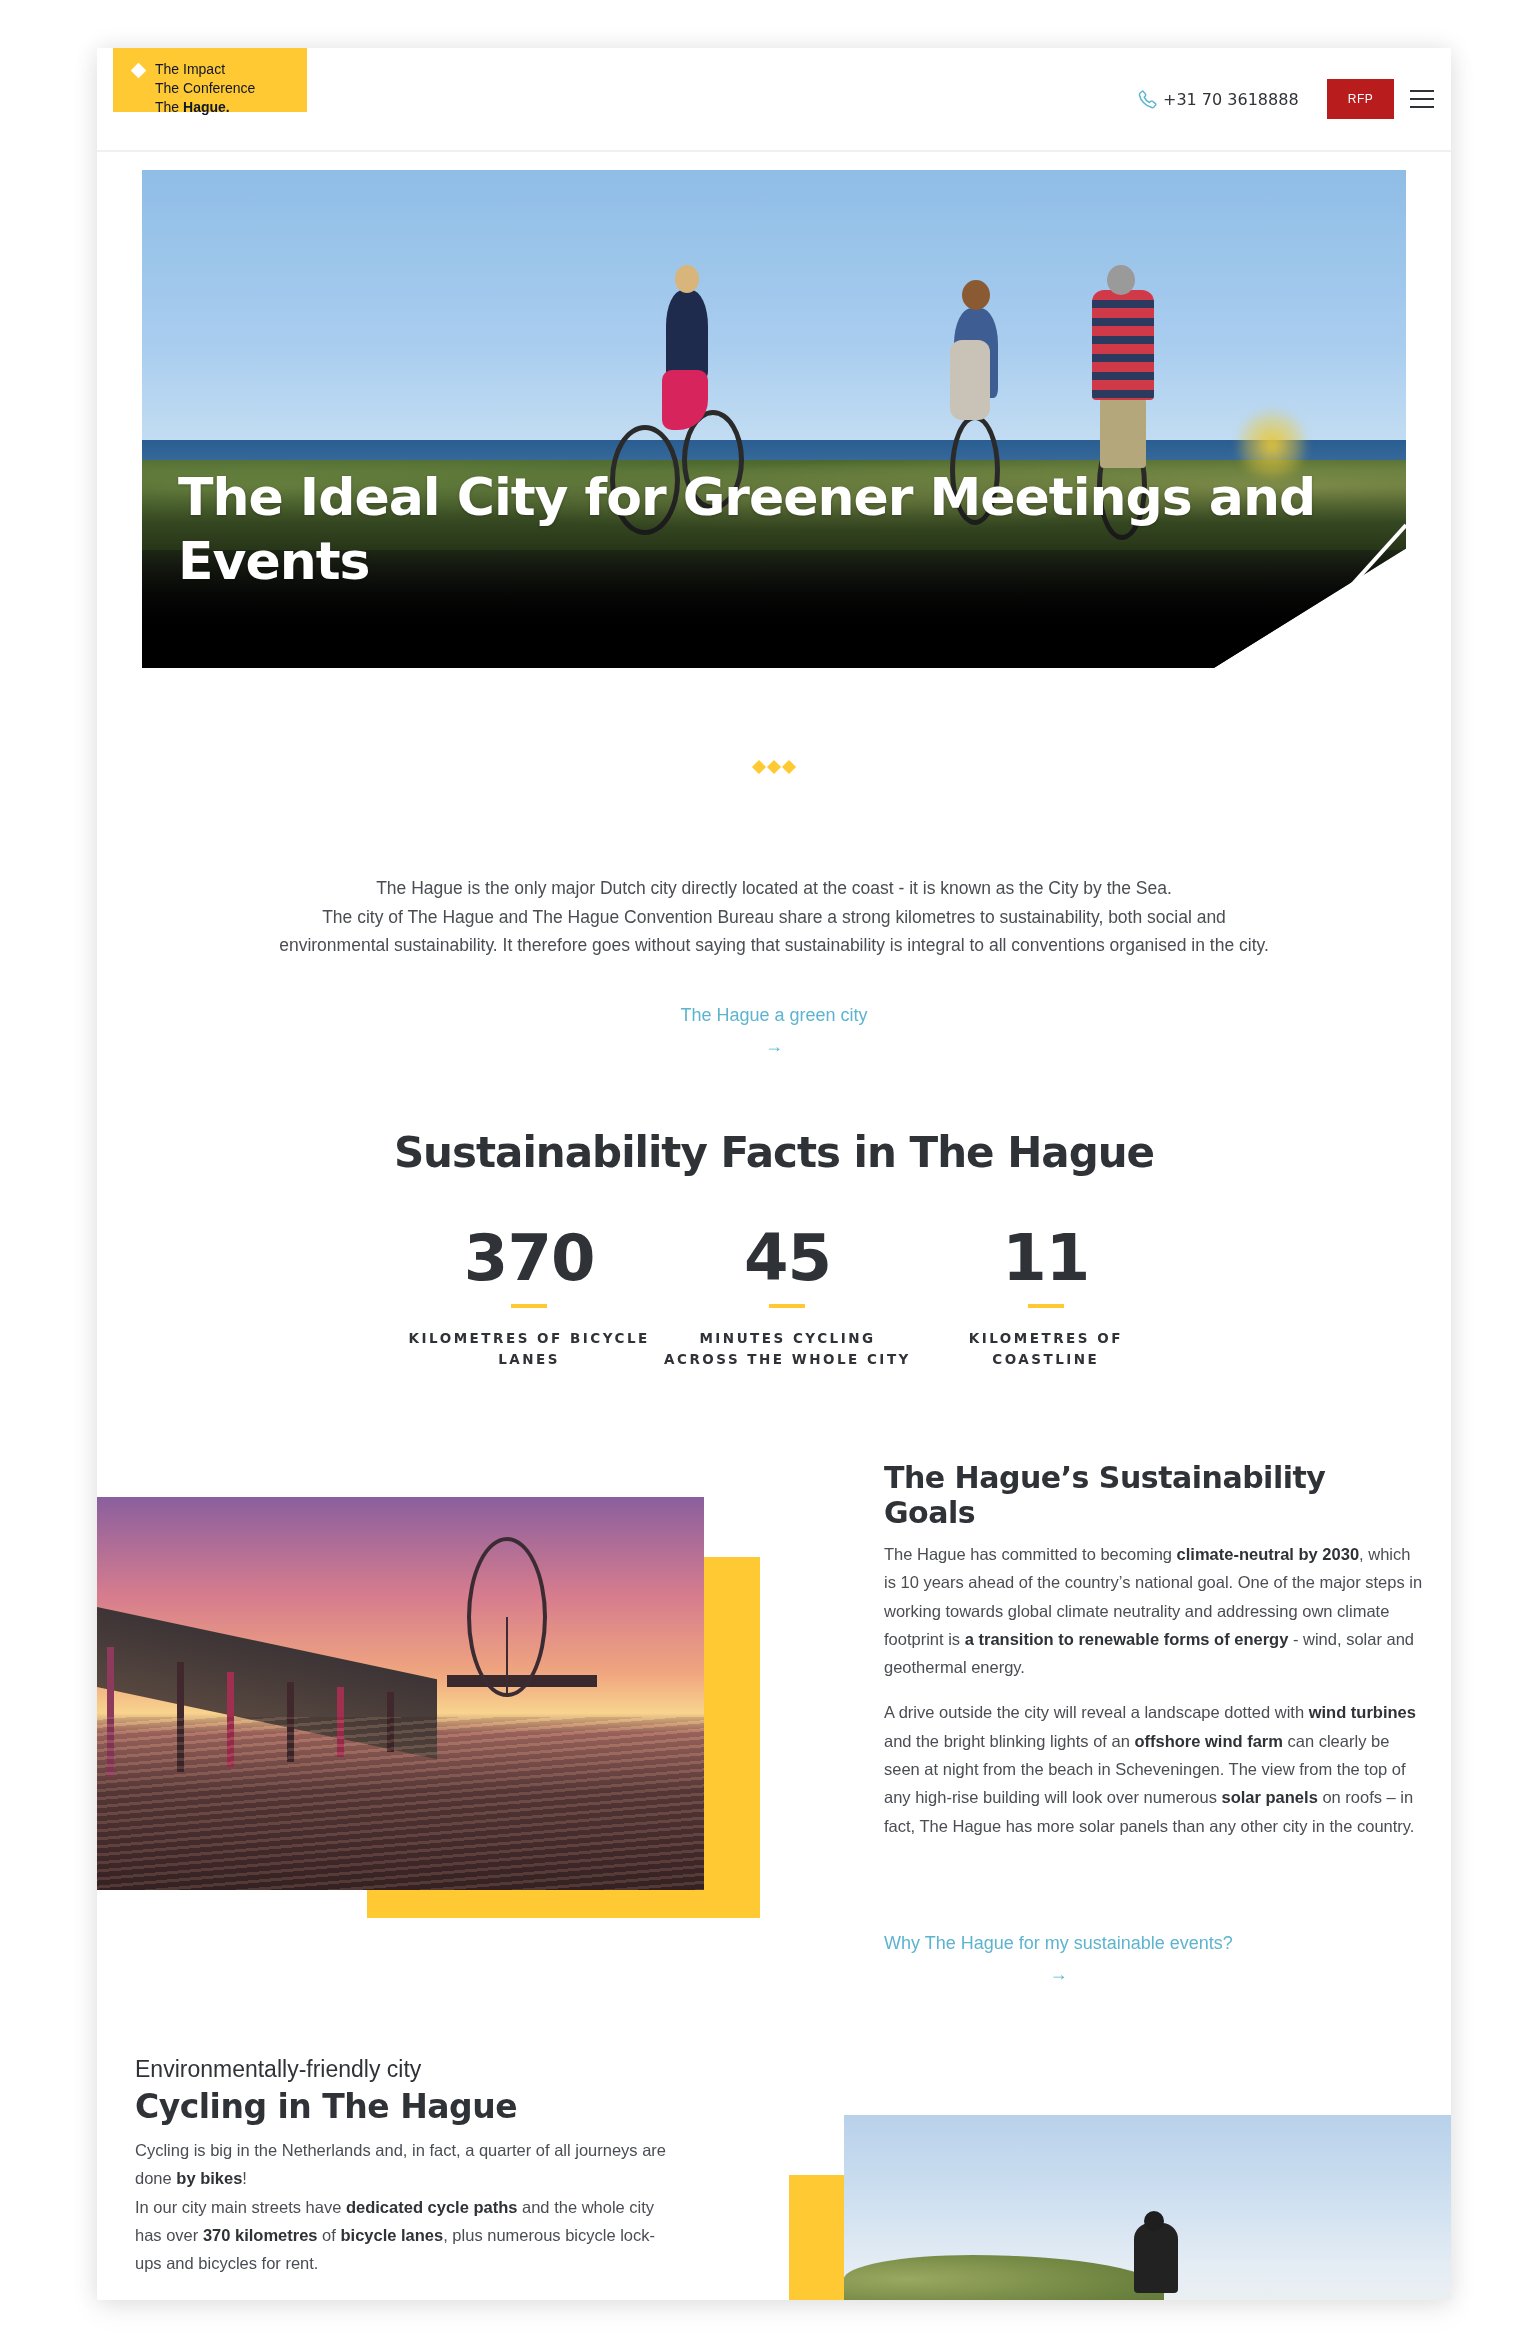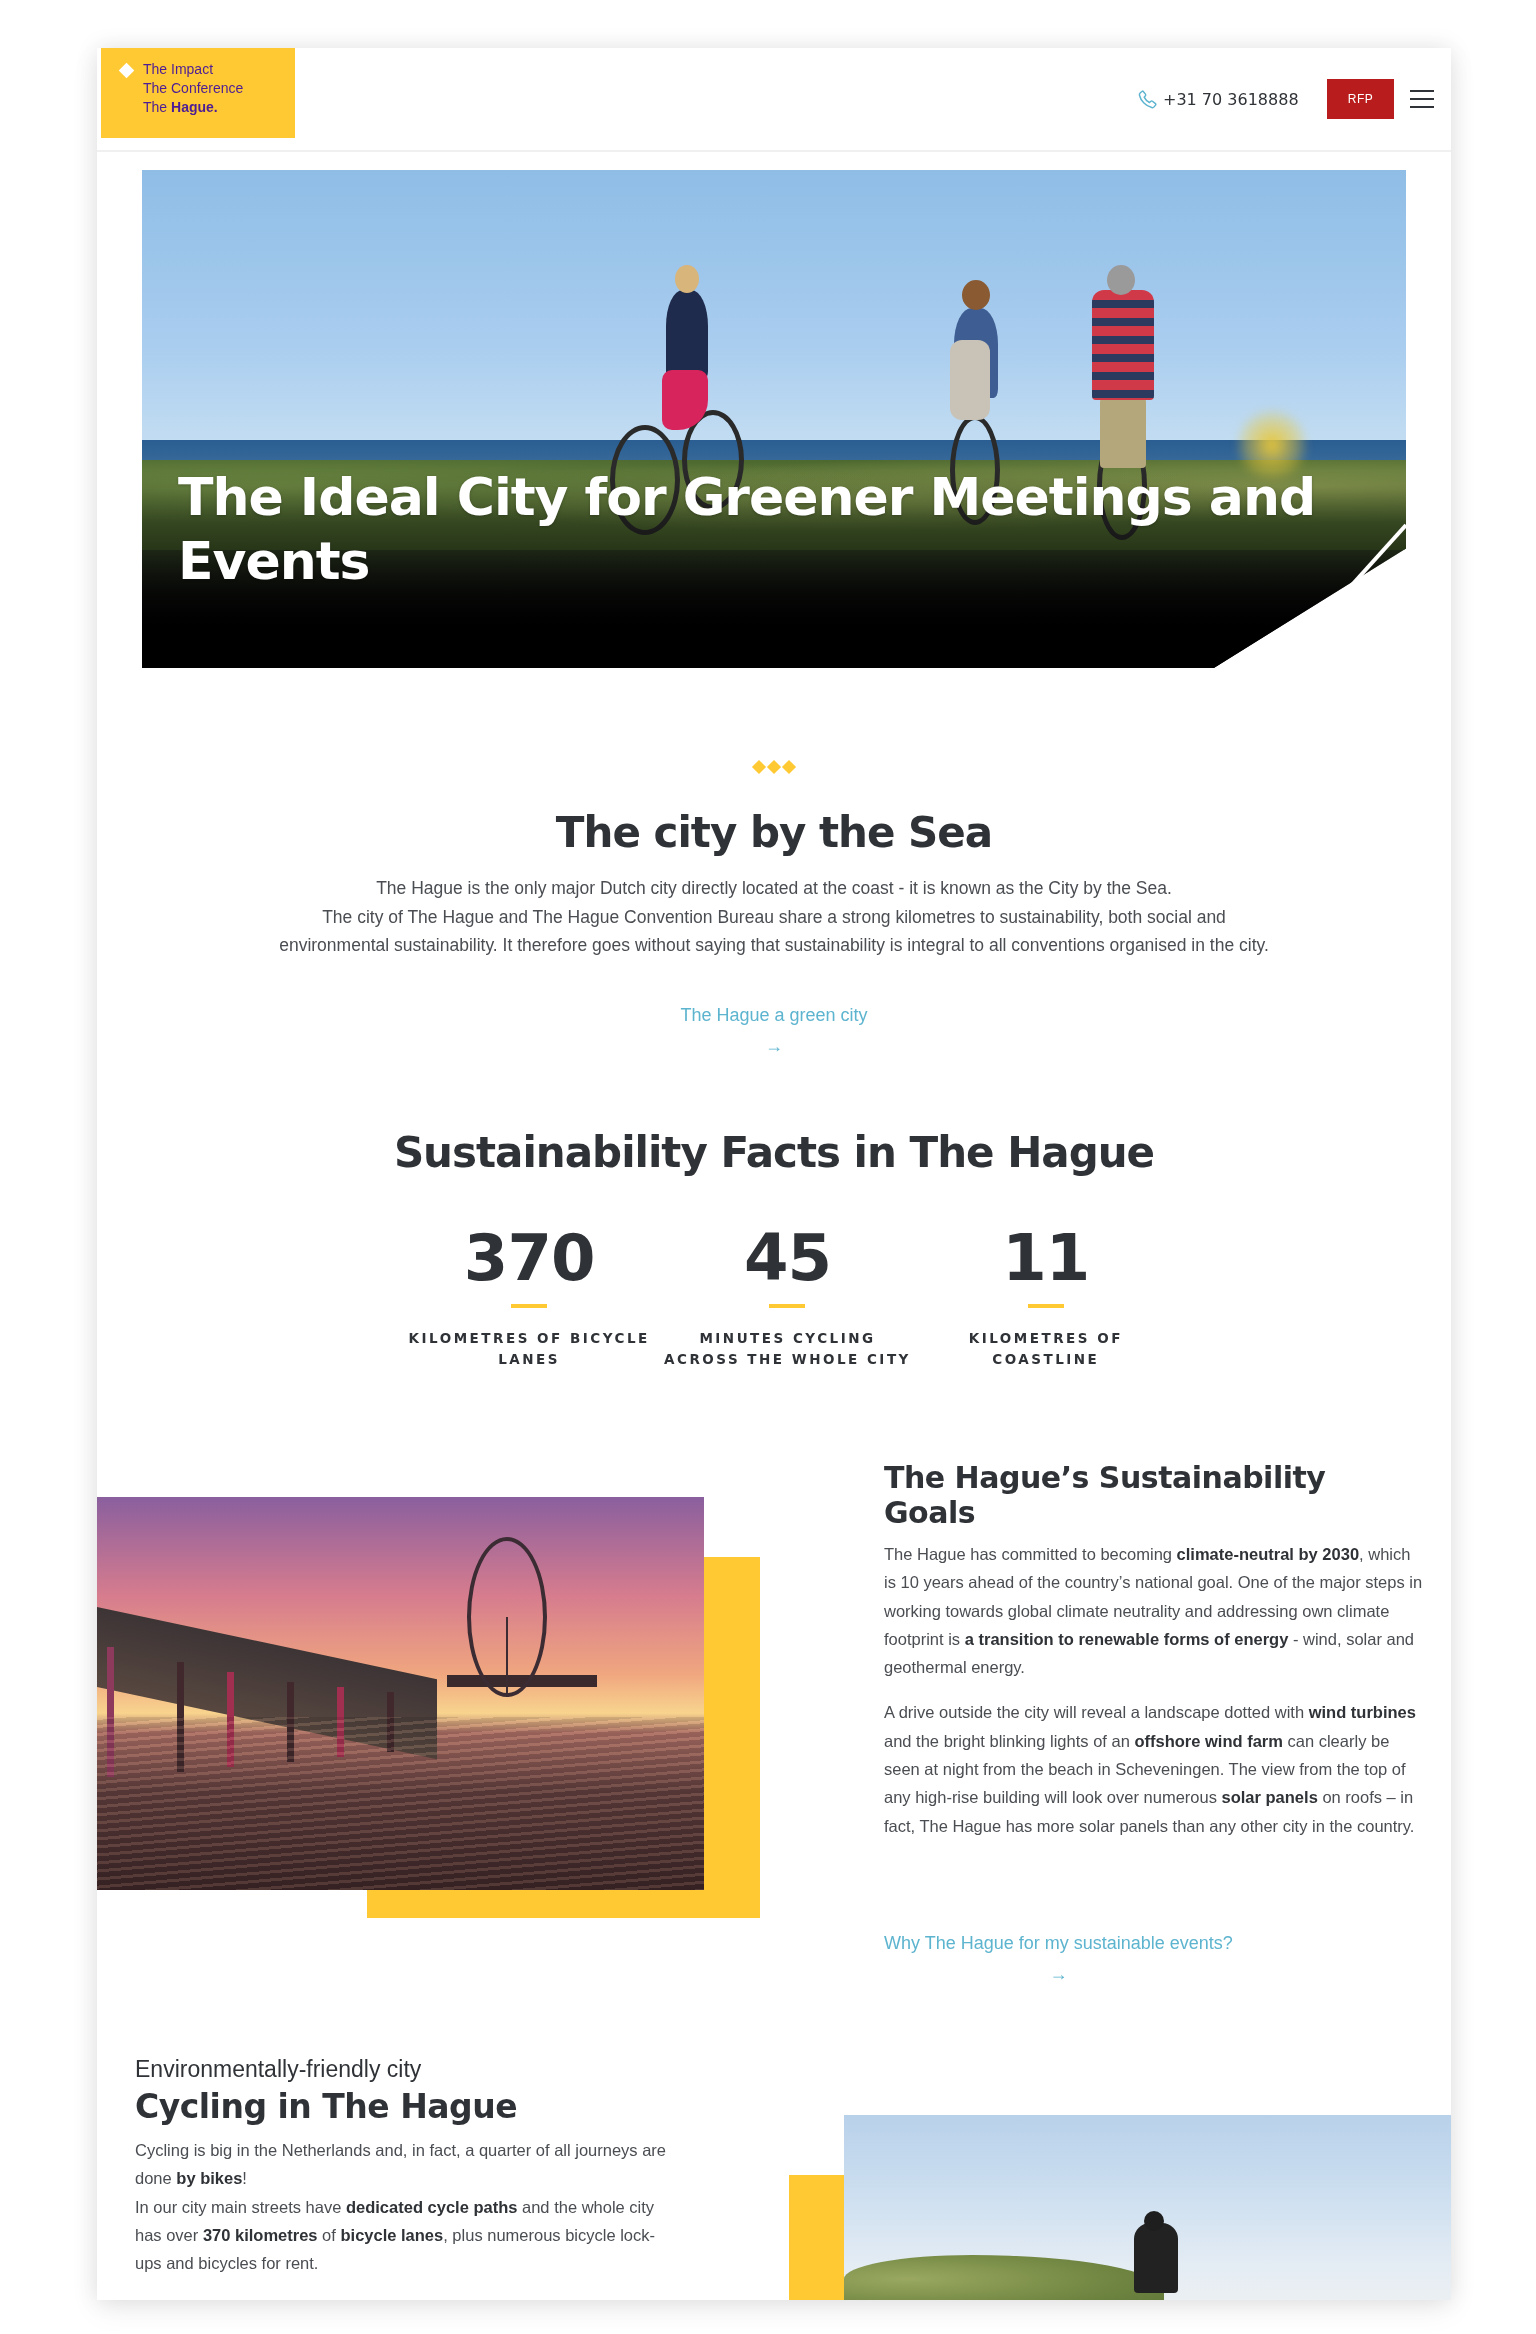--- a/index.html
+++ b/index.html
@@ -8,22 +8,22 @@
 
   .page {
     position: absolute; left: 97px; top: 48px; width: 1354px; height: 2252px;
     background: #ffffff; overflow: hidden;
     box-shadow: 0 0 22px rgba(0,0,0,0.10), 0 10px 30px rgba(0,0,0,0.06);
   }
 
   
   .header { position: absolute; left: 0; top: 0; width: 1354px; height: 104px; border-bottom: 2px solid #f0f0f0; }
   .logo {
-    position: absolute; left: 4px; top: 0; width: 194px; height: 90px; background: #ffc933;
-    color: #4c1d95; padding: 13px 0 0 18px;
+    position: absolute; left: 16px; top: 0; width: 194px; height: 64px; background: #ffc933;
+    color: #0f172a; padding: 13px 0 0 18px;
   }
   .logo-diamond { position: absolute; left: 20px; top: 17px; width: 11px; height: 11px; background: #ffffff; transform: rotate(45deg); }
   .logo-lines { position: absolute; left: 42px; top: 12px; font-size: 14px; line-height: 19px; font-weight: 300; font-family: "Liberation Sans", sans-serif; }
   .logo-lines b { font-weight: 700; }
   .phone { position: absolute; left: 1040px; top: 40px; display: flex; align-items: center; gap: 4px; font-size: 16px; color: #2f3236; }
   .phone svg { width: 22px; height: 22px; }
   .rfp {
     position: absolute; left: 1230px; top: 31px; width: 67px; height: 40px; background: #b91c1c;
     color: #fff; font-size: 12px; display: flex; align-items: center; justify-content: center; letter-spacing: 0.5px;
   }
@@ -162,21 +162,20 @@
   </section>
   <svg class="hero-line" viewBox="0 0 1264 498">
     <line x1="1264" y1="355" x2="1135" y2="498" stroke="#ffffff" stroke-width="4"></line>
   </svg>
 
   <div class="diamonds">
     <span></span>
       <span></span>
       <span></span>
   </div>
-  <h2 class="sea-title">The city by the Sea</h2>
   <p class="sea-text">
     <span>The Hague is the only major Dutch city directly located at the coast - it is known as the City by the Sea.</span><br>
     <span>The city of The Hague and The Hague Convention Bureau share a strong kilometres to sustainability, both social and environmental sustainability. It therefore goes without saying that sustainability is integral to all conventions organised in the city.</span>
   </p>
   <div class="sea-link">
     <a class="link">
       <span>The Hague a green city</span>
       <span>→</span>
     </a>
   </div>

